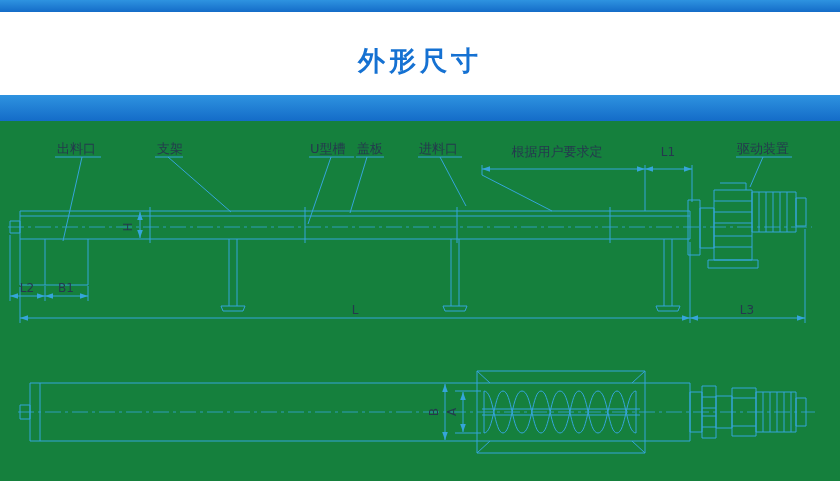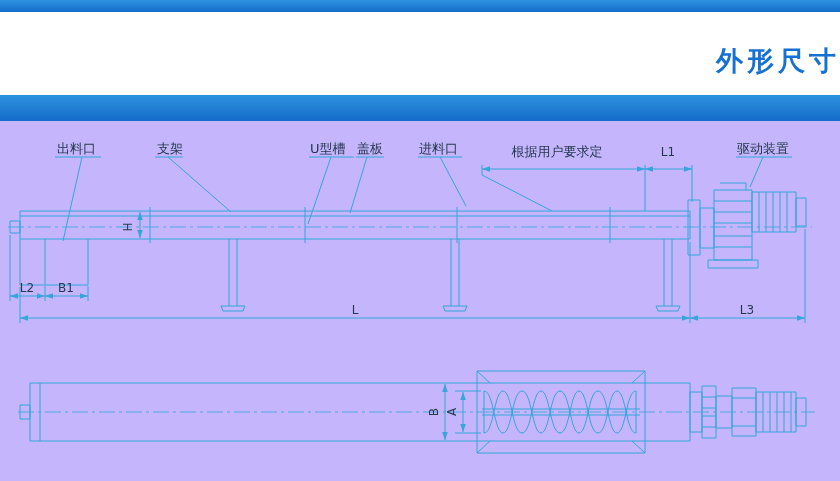--- a/index.html
+++ b/index.html
@@ -1,22 +1,22 @@
 <!DOCTYPE html>
 <html style="--bar-blue-start: #2e93e0; --bar-blue-end: #146cc8; --title-blue: #1571d2; --line-blue: #35a5da; --label-color: #25394e;"><head>
 <meta charset="utf-8">
 <style>
   * { margin:0; padding:0; box-sizing:border-box; }
   html,body { width:840px; height:481px; background:#fff; overflow:hidden;
               font-family:"DejaVu Sans","Liberation Sans",sans-serif; }
   .top-bar    { height:12px; background:linear-gradient(180deg,var(--bar-blue-start,#2e93e0),var(--bar-blue-end,#146cc8)); }
-  .title-band { height:83px; background:#fff; display:flex; align-items:center; justify-content:flex-end; padding-top:14px; }
+  .title-band { height:83px; background:#fff; display:flex; align-items:center; justify-content:center; padding-top:14px; }
   .page-title { color:var(--title-blue,#1571d2); font-size:27px; font-weight:bold; letter-spacing:4px; }
   .section-bar{ height:26px; background:linear-gradient(180deg,var(--bar-blue-start,#2e93e0),var(--bar-blue-end,#146cc8)); }
-  .drawing-wrap { height:360px; background:#c4b5fd; }
+  .drawing-wrap { height:360px; background:#15803d; }
 
   svg .ln   { stroke:var(--line-blue,#35a5da); stroke-width:1; fill:none; }
   svg .cl   { stroke:var(--line-blue,#35a5da); stroke-width:0.8; fill:none; stroke-dasharray:16 4 3 4; }
   svg .dim-ln { stroke:var(--line-blue,#35a5da); stroke-width:1; fill:none; }
   svg .arrow-head { fill:var(--line-blue,#35a5da); }
   svg text.lbl { font-size:13px; fill:var(--label-color,#25394e); }
   svg text.dim { font-size:12px; fill:var(--label-color,#25394e); }
 </style>
 </head>
 <body>

